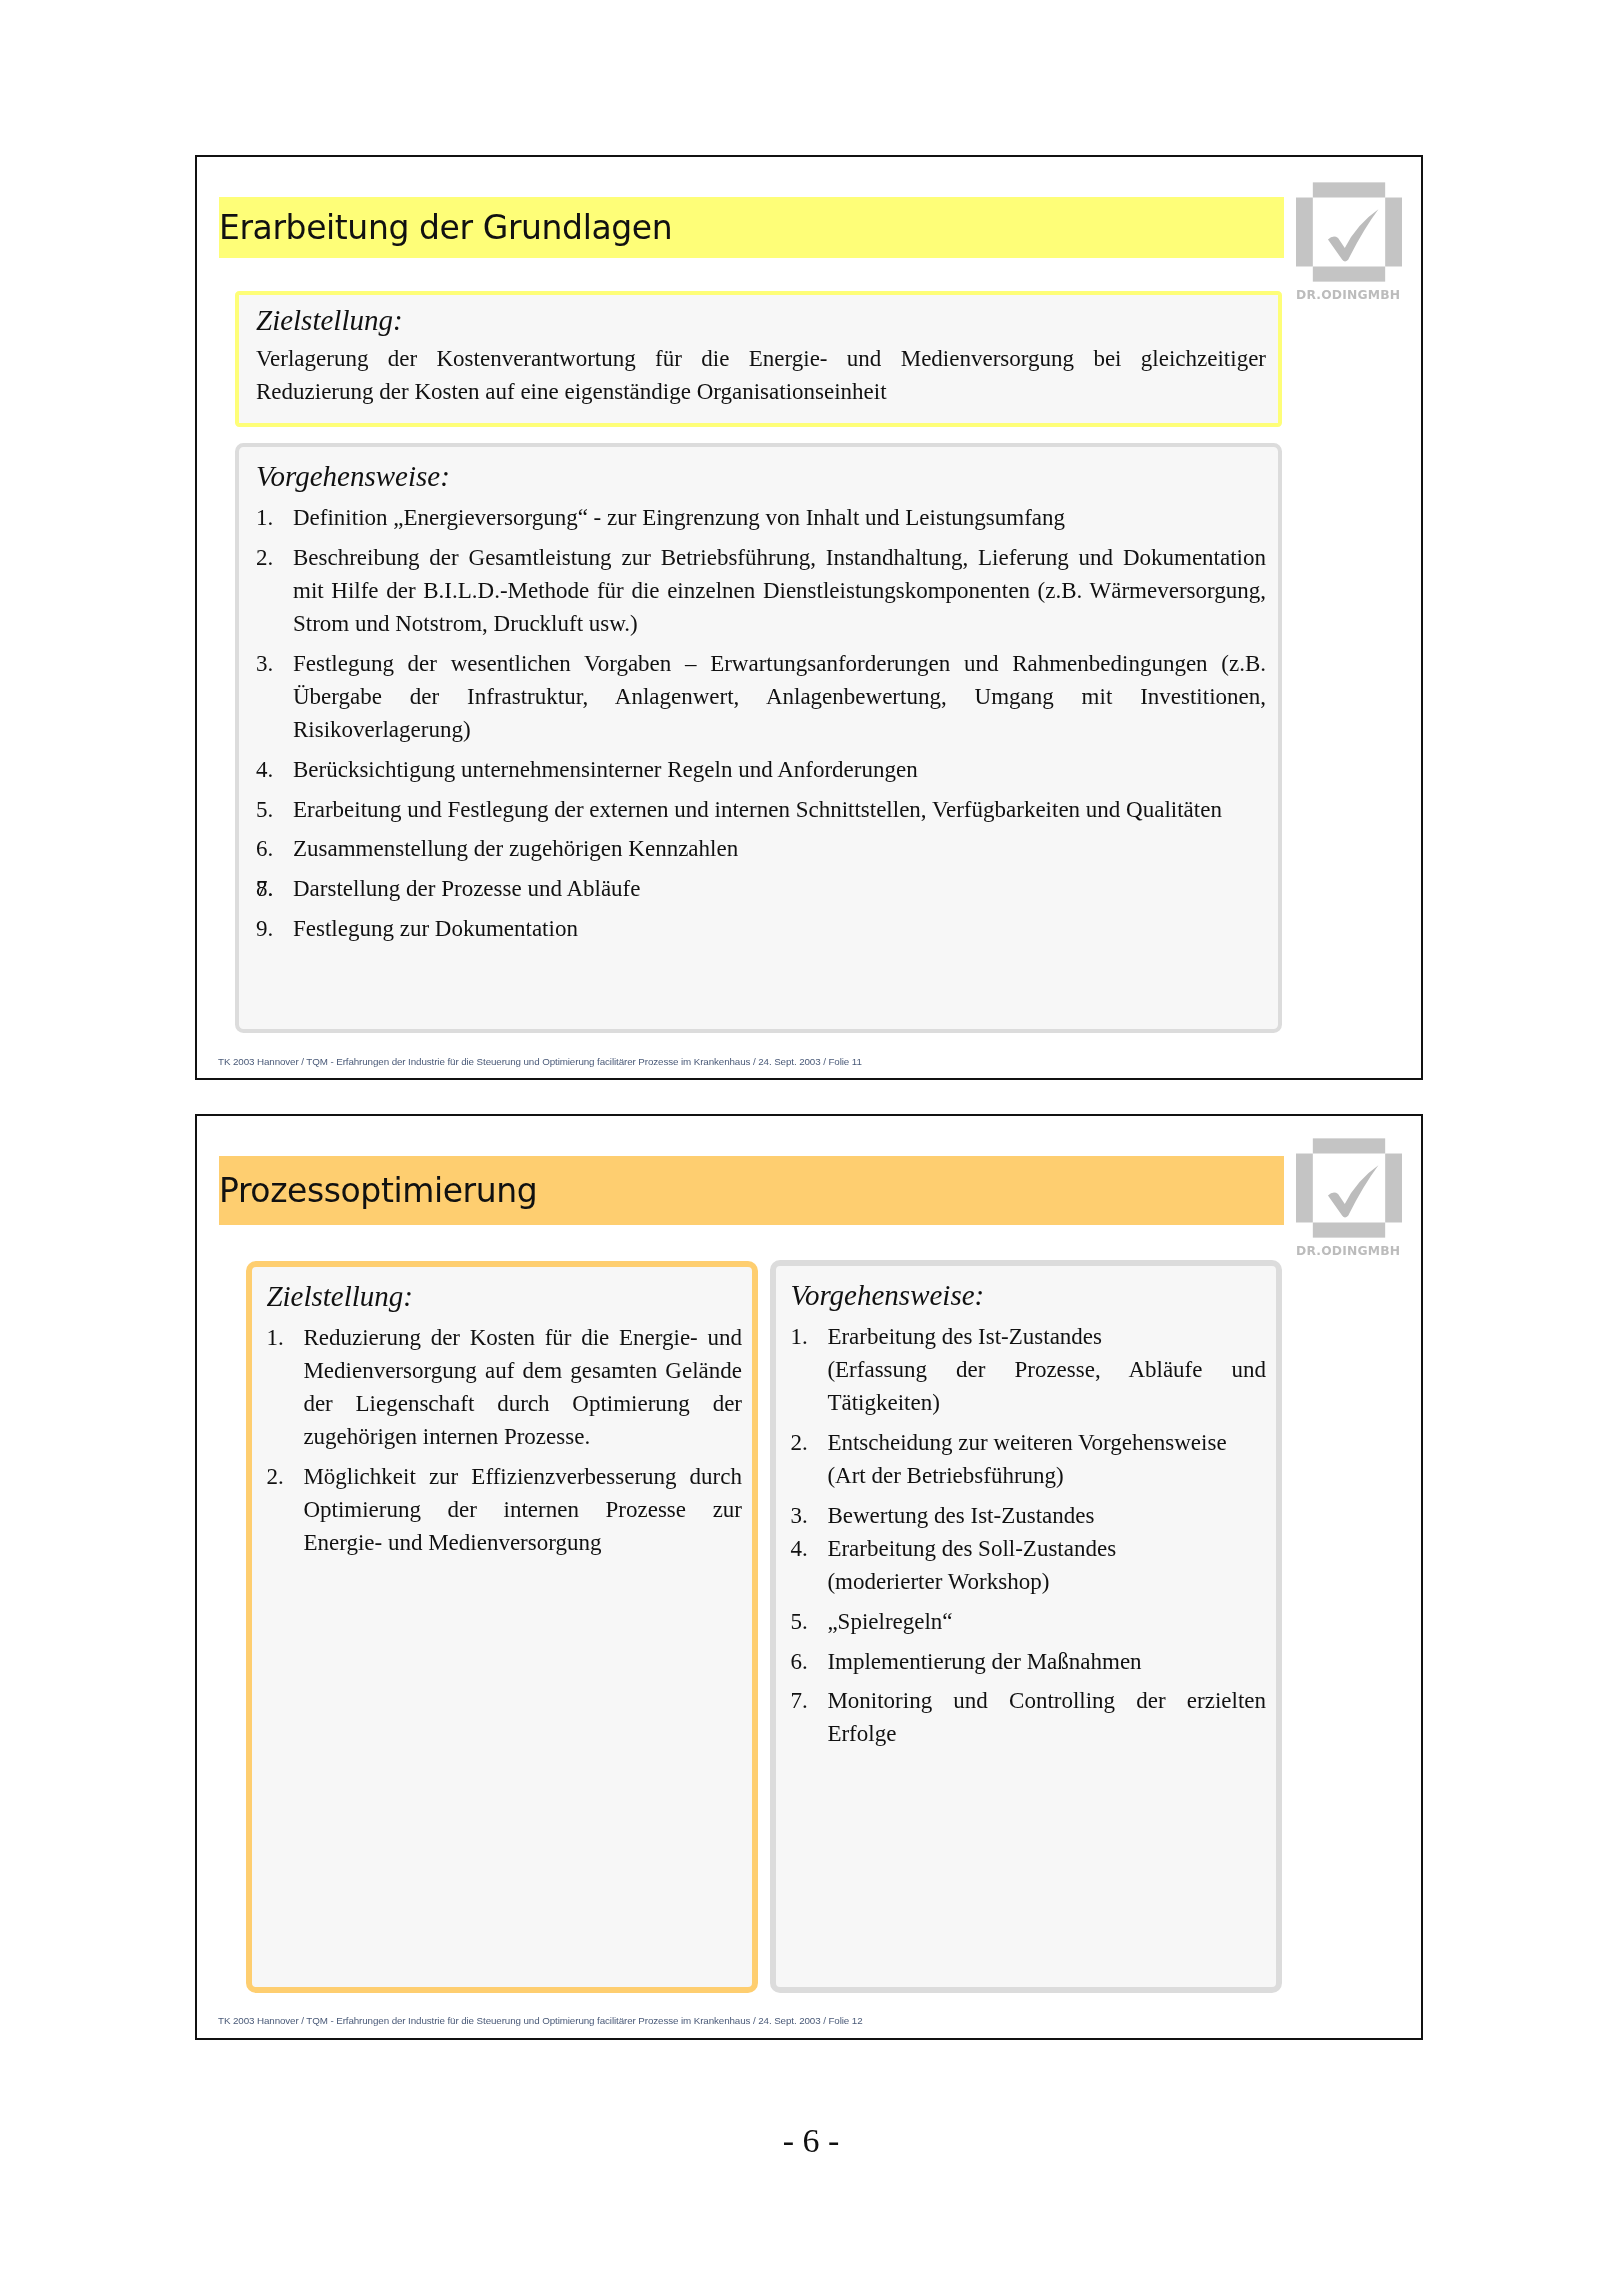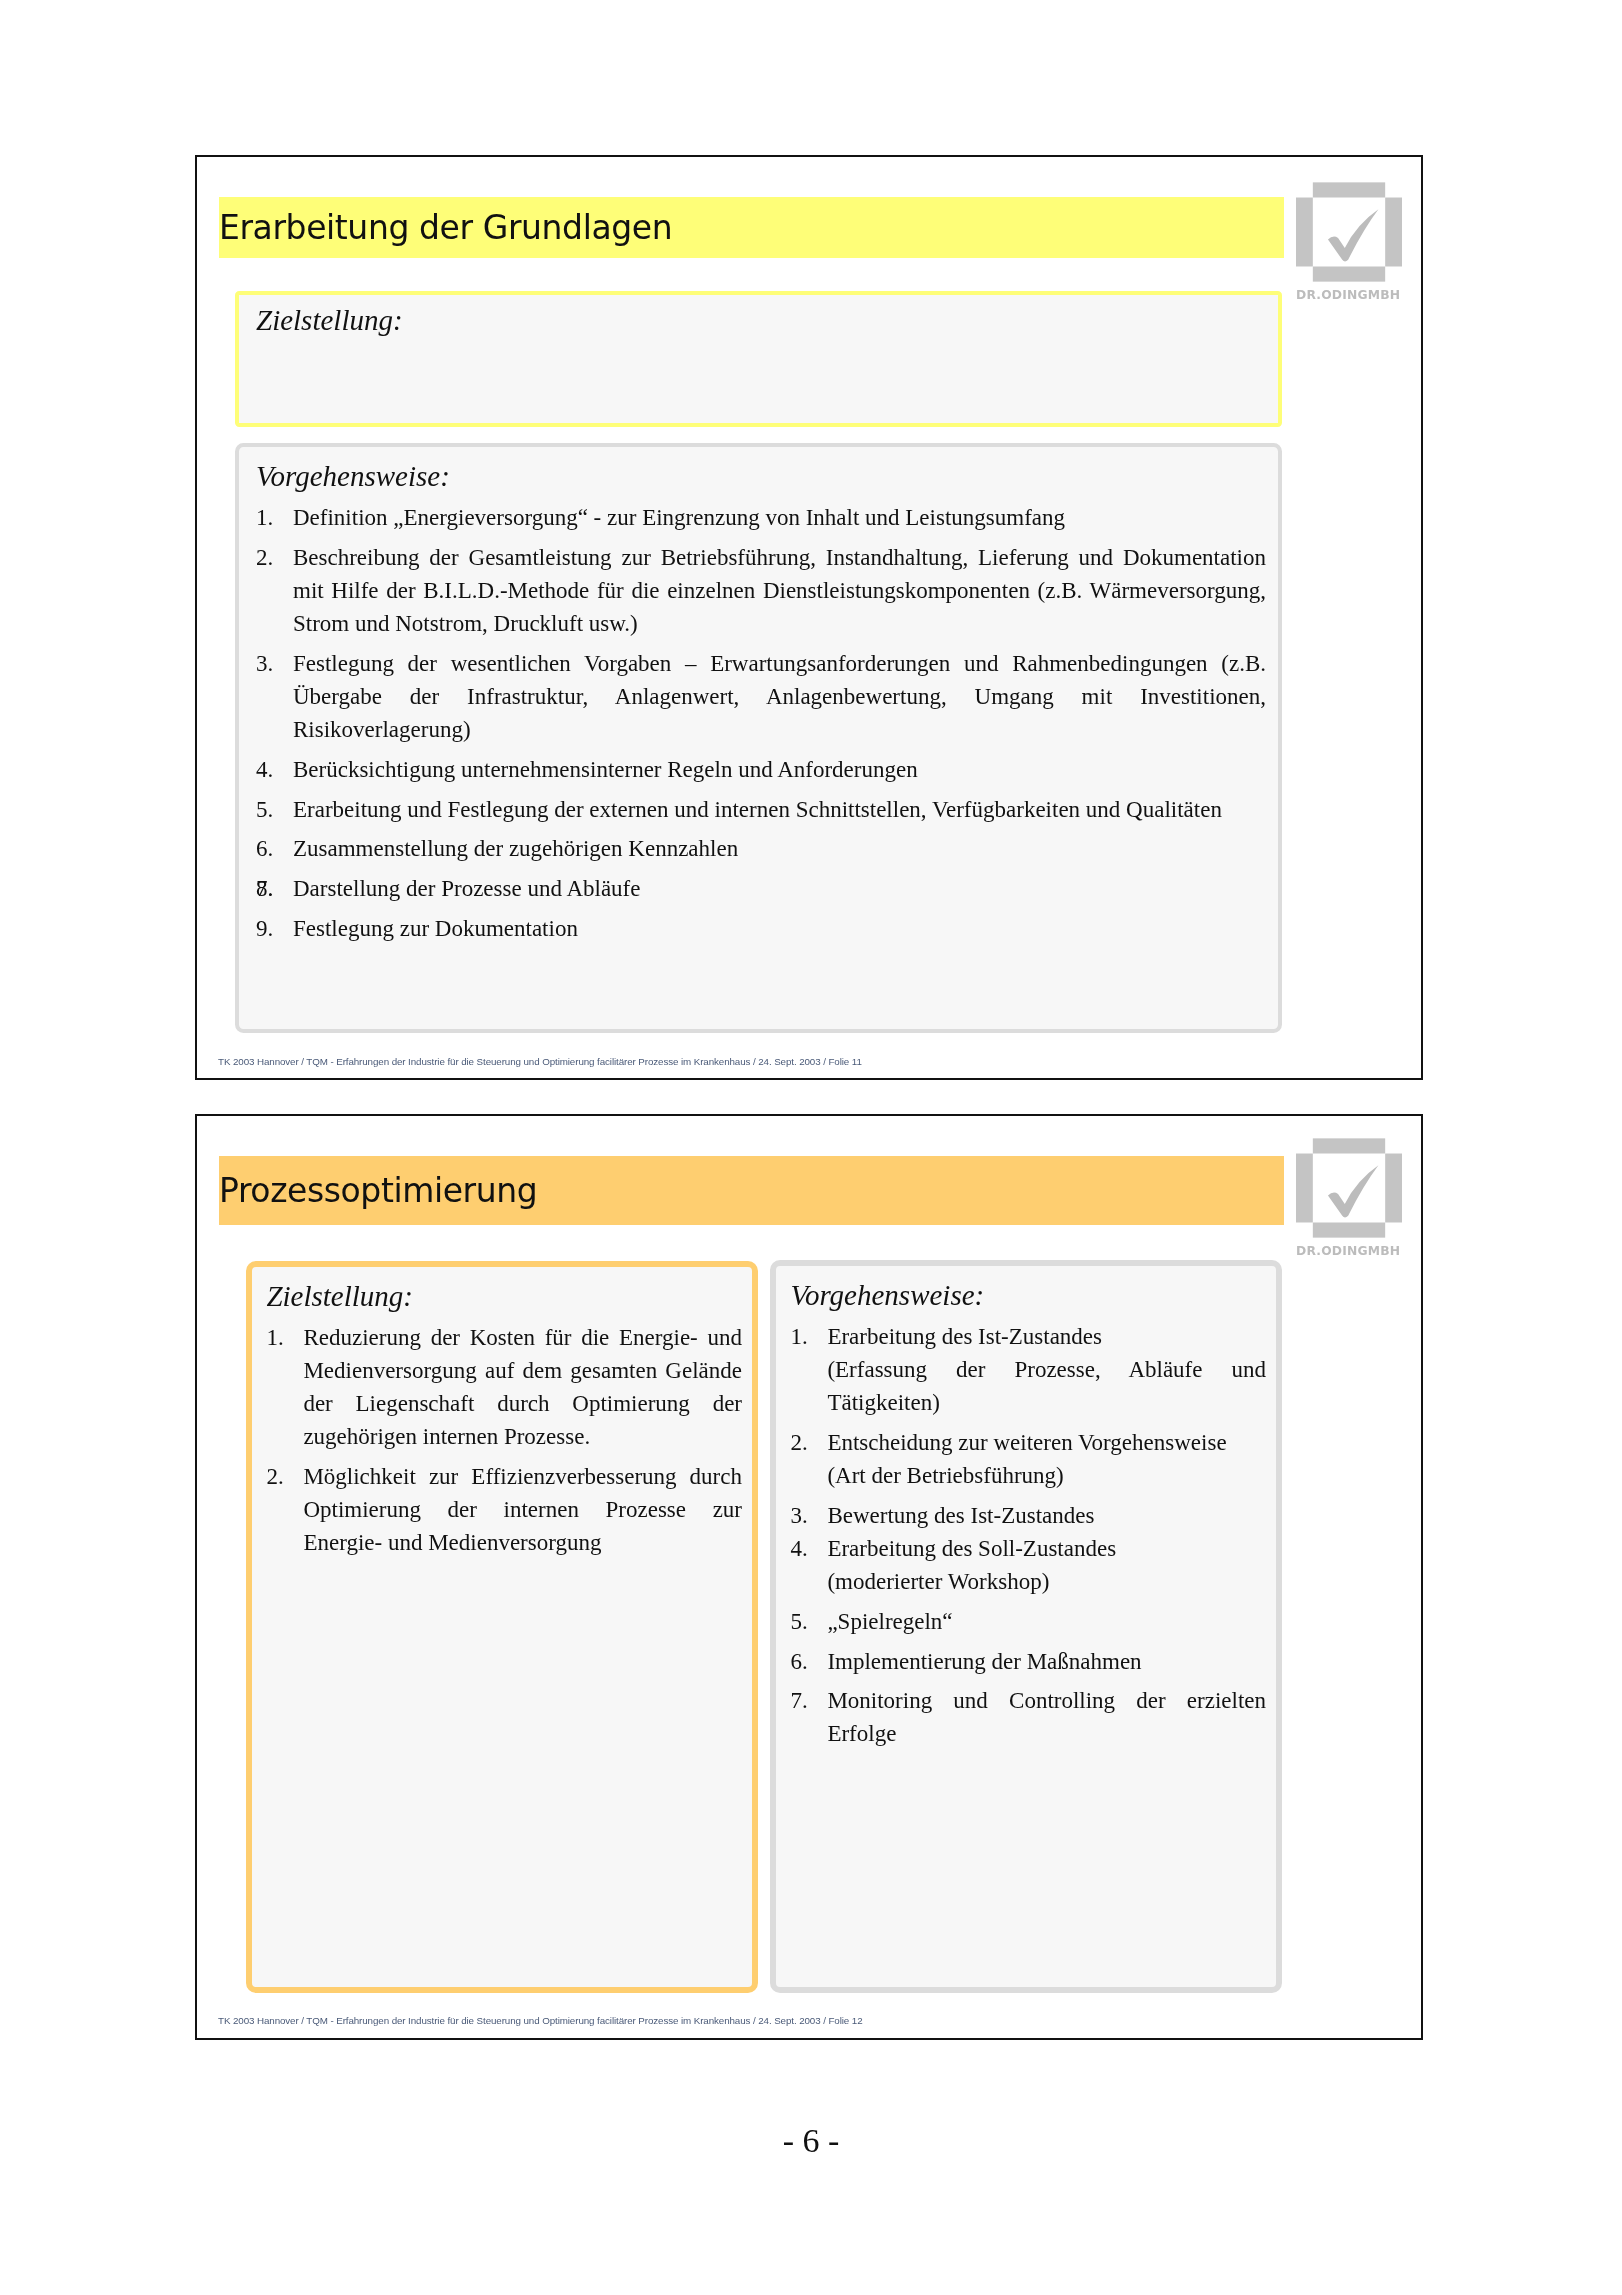--- a/index.html
+++ b/index.html
@@ -108,20 +108,21 @@
       <rect x="20" y="100" width="86" height="18" fill="#c4c4c4"></rect>
       <rect x="0" y="18" width="20" height="82" fill="#c4c4c4"></rect>
       <rect x="106" y="18" width="20" height="82" fill="#c4c4c4"></rect>
       <path d="M38 68 Q44 62 50 66 L58 78 Q72 50 98 32 Q80 56 62 92 Q58 96 55 92 Z" fill="#bcbcbc"></path>
     </svg>
     <div class="logo-text">DR.ODINGMBH</div>
   </div>
 
   <div class="box" id="ziel1">
     <h3>Zielstellung:</h3>
+    <p>Verlagerung der Kostenverantwortung für die Energie- und Medienversorgung bei gleichzeitiger Reduzierung der Kosten auf eine eigenständige Organisationseinheit</p>
   </div>
 
   <div class="box" id="vorg1">
     <h3>Vorgehensweise:</h3>
     <ol>
       <li><span class="num">1.</span><span>Definition „Energieversorgung“ - zur Eingrenzung von Inhalt und Leistungsumfang</span></li>
       <li><span class="num">2.</span><span>Beschreibung der Gesamtleistung zur Betriebsführung, Instandhaltung, Lieferung und Dokumentation mit Hilfe der B.I.L.D.-Methode für die einzelnen Dienstleistungskomponenten (z.B. Wärmeversorgung, Strom und Notstrom, Druckluft usw.)</span></li>
       <li><span class="num">3.</span><span>Festlegung der wesentlichen Vorgaben – Erwartungsanforderungen und Rahmenbedingungen (z.B. Übergabe der Infrastruktur, Anlagenwert, Anlagenbewertung, Umgang mit Investitionen, Risikoverlagerung)</span></li>
       <li><span class="num">4.</span><span>Berücksichtigung unternehmensinterner Regeln und Anforderungen</span></li>
       <li><span class="num">5.</span><span>Erarbeitung und Festlegung der externen und internen Schnittstellen, Verfügbarkeiten und Qualitäten</span></li>

